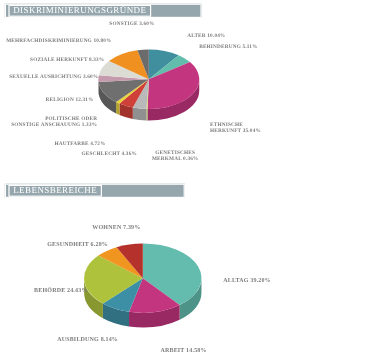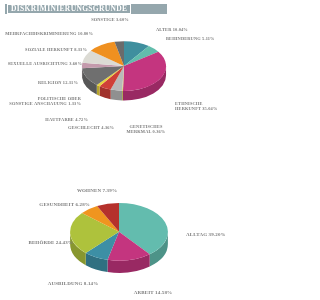--- a/index.html
+++ b/index.html
@@ -25,21 +25,21 @@
     border:1px solid #ffffff;
     margin:1px 1px 1px 2px;
     padding:0 3px;
     height:8px;display:flex;align-items:center;
   }
   .hdr-txt{
     font-family:"Liberation Serif",serif;
     font-size:7.5px;line-height:8px;
     letter-spacing:.35px;
     color:#ffffff;white-space:nowrap;
-    font-weight:700;
+    font-weight:400;
   }
 
   
   .stage{position:absolute;}
 
   
   .lbl{
     position:absolute;
     font-family:"Liberation Serif",serif;
     font-size:4.4px;
@@ -105,20 +105,25 @@
   <div class="lbl r" style="left:0px;top:117px;width:88px;">HAUTFARBE 4.72%</div>
   <div class="lbl c" style="left:62px;top:125px;width:58px;">GESCHLECHT 4.36%</div>
   <div class="lbl c" style="left:122px;top:124px;width:48px;">GENETISCHES</div>
   <div class="lbl c" style="left:122px;top:129px;width:48px;">MERKMAL 0.36%</div>
   <div class="lbl l" style="left:175px;top:101px;">ETHNISCHE</div>
   <div class="lbl l" style="left:175px;top:106px;">HERKUNFT 35.04%</div>
 </div>
 
 <div class="panel">
 
+  <div class="hdr" style="top:3px;width:150px;">
+    <div class="hdr-inner">
+      <span class="hdr-txt">LEBENSBEREICHE</span>
+    </div>
+  </div>
 
   <div class="stage" style="left:62px;top:34px;width:114px;height:100px;">
     <svg viewBox="0 0 200 180" width="114" height="100">
         <g>
           <path d="M188 86 A88 52 0 0 1 155.27057187035413 126.4639594916215 L155.27057187035413 148.4639594916215 A88 52 0 0 0 188 108 Z" fill="#4d9388"></path>
           <path d="M155.27057187035413 126.4639594916215 A88 52 0 0 1 79.35334742962836 136.54851935731355 L79.35334742962836 158.54851935731355 A88 52 0 0 0 155.27057187035413 148.4639594916215 Z" fill="#992963"></path>
           <path d="M79.35334742962836 136.54851935731355 A88 52 0 0 1 40.13322180550932 124.11234856596447 L40.13322180550932 146.11234856596445 A88 52 0 0 0 79.35334742962836 158.54851935731355 Z" fill="#307081"></path>
           <path d="M40.13322180550932 124.11234856596447 A88 52 0 0 1 12 86 L12 108 A88 52 0 0 0 40.13322180550932 146.11234856596445 Z" fill="#88972f"></path>
         </g>
         <g>

